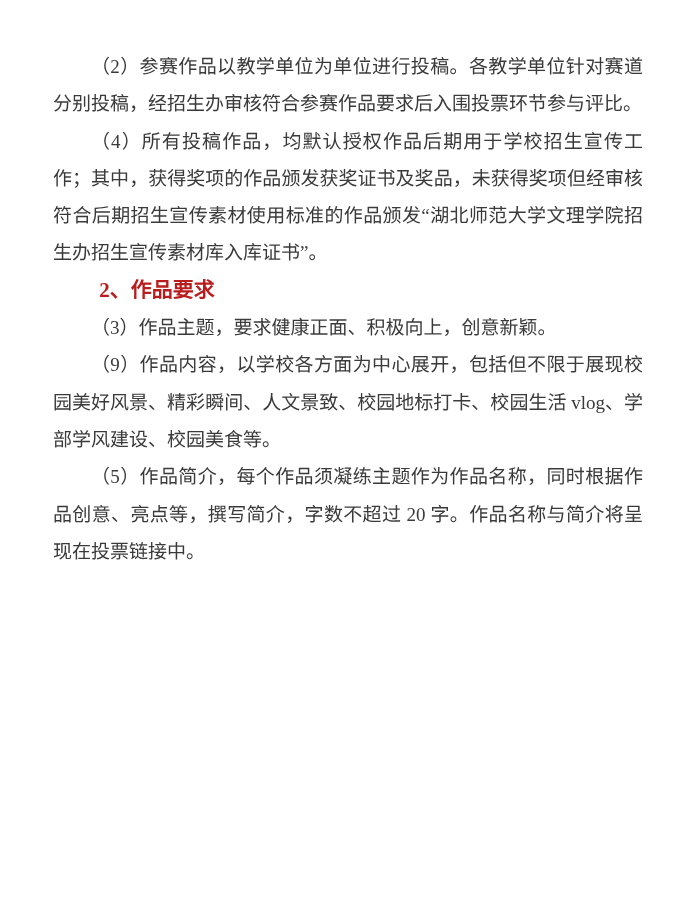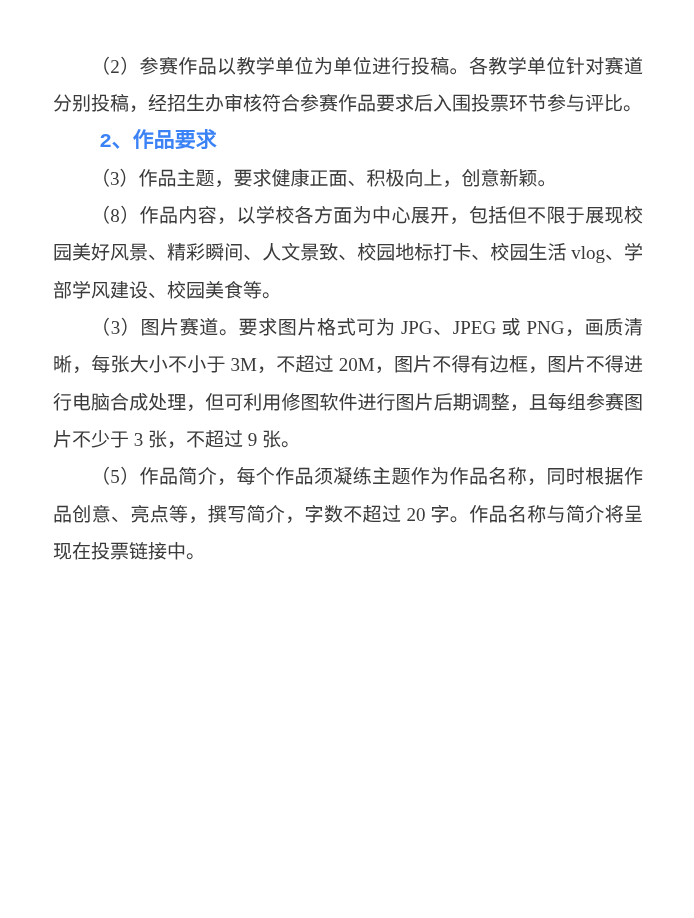--- a/index.html
+++ b/index.html
@@ -29,40 +29,40 @@
     text-align: justify;
     text-indent: 2em;
     color: #3a3a3a;
     word-break: break-all;
   }
   h2.section-heading {
     margin: 0;
     font-size: 21px;
     line-height: 37.3px;
     font-weight: bold;
-    color: #3b82f6;
-    font-family: Liberation Mono, monospace;
+    color: #b91c1c;
+    font-family: Liberation Serif, serif;
     text-indent: 2.2em;
   }
 </style>
 </head>
 <body>
 
 <div class="page">
   <div class="content">
 
     <p class="body-para">（2）参赛作品以教学单位为单位进行投稿。各教学单位针对赛道分别投稿，经招生办审核符合参赛作品要求后入围投票环节参与评比。</p>
 
 
+    <p class="body-para">（4）所有投稿作品，均默认授权作品后期用于学校招生宣传工作；其中，获得奖项的作品颁发获奖证书及奖品，未获得奖项但经审核符合后期招生宣传素材使用标准的作品颁发“湖北师范大学文理学院招生办招生宣传素材库入库证书”。</p>
 
     <h2 class="section-heading">2、作品要求</h2>
 
     <p class="body-para">（3）作品主题，要求健康正面、积极向上，创意新颖。</p>
 
-    <p class="body-para">（8）作品内容，以学校各方面为中心展开，包括但不限于展现校园美好风景、精彩瞬间、人文景致、校园地标打卡、校园生活 vlog、学部学风建设、校园美食等。</p>
+    <p class="body-para">（9）作品内容，以学校各方面为中心展开，包括但不限于展现校园美好风景、精彩瞬间、人文景致、校园地标打卡、校园生活 vlog、学部学风建设、校园美食等。</p>
 
-    <p class="body-para">（3）图片赛道。要求图片格式可为 JPG、JPEG 或 PNG，画质清晰，每张大小不小于 3M，不超过 20M，图片不得有边框，图片不得进行电脑合成处理，但可利用修图软件进行图片后期调整，且每组参赛图片不少于 3 张，不超过 9 张。</p>
 
 
     <p class="body-para">（5）作品简介，每个作品须凝练主题作为作品名称，同时根据作品创意、亮点等，撰写简介，字数不超过 20 字。作品名称与简介将呈现在投票链接中。</p>
 
   </div>
 </div>
 
 </body></html>

